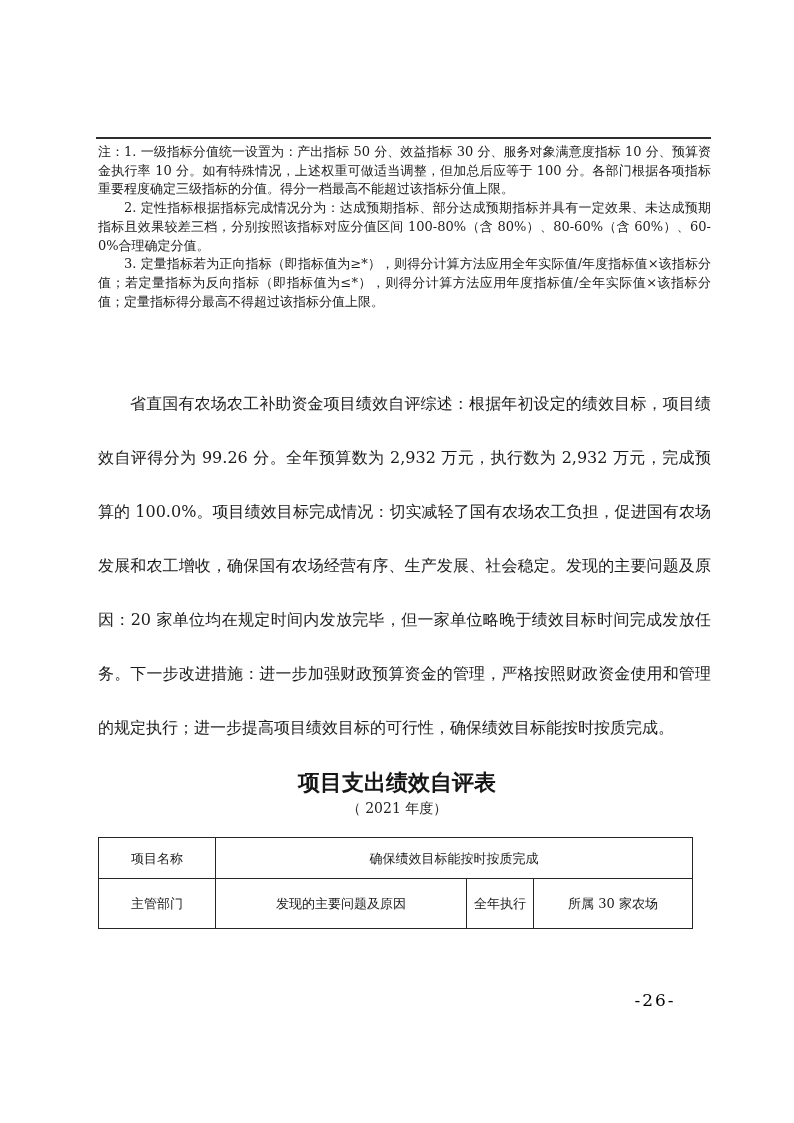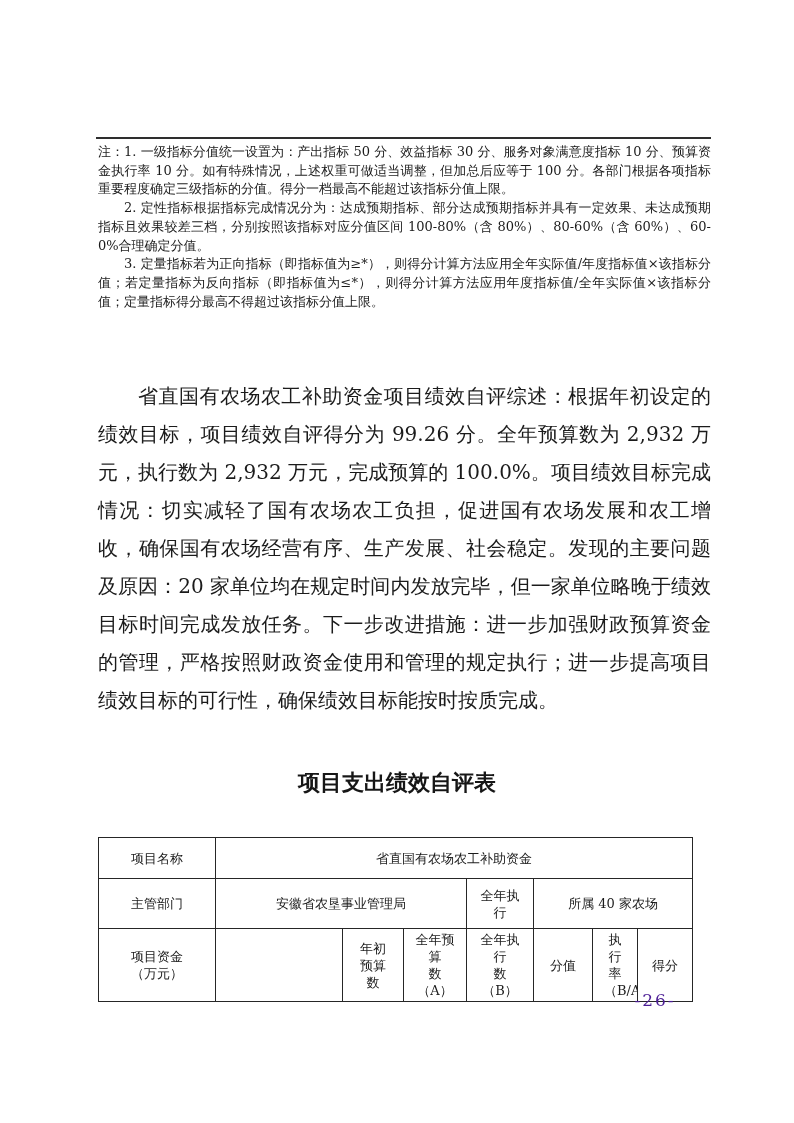--- a/index.html
+++ b/index.html
@@ -26,22 +26,22 @@
     line-height: 18.7px;
     text-align: justify;
   }
   .notes p { margin: 0; }
   .notes p.indent { text-indent: 2em; }
   .summary {
     position: absolute;
     left: 98px; top: 377px;
     width: 613px;
     margin: 0;
-    font-size: 20px;
-    line-height: 38px;
+    font-size: 16px;
+    line-height: 54px;
     text-align: justify;
     text-indent: 2em;
   }
   .table-title {
     position: absolute;
     left: 0; top: 768px;
     width: 794px;
     margin: 0;
     text-align: center;
     font-family: "DejaVu Sans", "Liberation Sans", sans-serif;
@@ -63,89 +63,75 @@
     width: 594px;
     border-collapse: collapse;
     table-layout: fixed;
   }
   table.eval td {
     border: 1.5px solid #262626;
     text-align: center;
     vertical-align: middle;
     font-size: 13px;
     line-height: 17px;
-    padding: 2px 11px;
+    padding: 2px 3px;
     white-space: pre-line;
     overflow: hidden;
   }
   tr.r1 { height: 41px; }
   tr.r2 { height: 50px; margin-top: 43px; }
   tr.r3 { height: 48px; }
   .page-number {
     position: absolute;
     left: 620px; top: 990px;
     width: 70px;
     text-align: center;
     font-size: 17px;
     letter-spacing: 2px;
-    color: #4c1d95;
+    color: #000000;
   }
 </style>
 </head>
 <body>
 
 <div class="page">
 
   <div class="top-rule"></div>
 
   <div class="notes">
     <p>注：1. 一级指标分值统一设置为：产出指标 50 分、效益指标 30 分、服务对象满意度指标 10 分、预算资金执行率 10 分。如有特殊情况，上述权重可做适当调整，但加总后应等于 100 分。各部门根据各项指标重要程度确定三级指标的分值。得分一档最高不能超过该指标分值上限。</p>
     <p class="indent">2. 定性指标根据指标完成情况分为：达成预期指标、部分达成预期指标并具有一定效果、未达成预期指标且效果较差三档，分别按照该指标对应分值区间 100-80%（含 80%）、80-60%（含 60%）、60-0%合理确定分值。</p>
     <p class="indent">3. 定量指标若为正向指标（即指标值为≥*），则得分计算方法应用全年实际值/年度指标值×该指标分值；若定量指标为反向指标（即指标值为≤*），则得分计算方法应用年度指标值/全年实际值×该指标分值；定量指标得分最高不得超过该指标分值上限。</p>
   </div>
 
   <p class="summary">省直国有农场农工补助资金项目绩效自评综述：根据年初设定的绩效目标，项目绩效自评得分为 99.26 分。全年预算数为 2,932 万元，执行数为 2,932 万元，完成预算的 100.0%。项目绩效目标完成情况：切实减轻了国有农场农工负担，促进国有农场发展和农工增收，确保国有农场经营有序、生产发展、社会稳定。发现的主要问题及原因：20 家单位均在规定时间内发放完毕，但一家单位略晚于绩效目标时间完成发放任务。下一步改进措施：进一步加强财政预算资金的管理，严格按照财政资金使用和管理的规定执行；进一步提高项目绩效目标的可行性，确保绩效目标能按时按质完成。</p>
 
   <h1 class="table-title">项目支出绩效自评表</h1>
+  <div class="table-subtitle">（ 2021 年度）</div>
 
   <table class="eval">
     <colgroup>
       <col style="width:117px">
         <col style="width:127px">
         <col style="width:61px">
         <col style="width:63px">
       <col style="width:67px">
         <col style="width:59px">
         <col style="width:45px">
         <col style="width:55px">
     </colgroup>
     <tbody>
         <tr class="r1">
       <td>项目名称</td>
-      <td colspan="7">省直国有农场农工补助资金</td>
+      <td colspan="7">确保绩效目标能按时按质完成</td>
     </tr>
     <tr class="r2">
       <td>主管部门</td>
-      <td colspan="3">安徽省农垦事业管理局</td>
+      <td colspan="3">发现的主要问题及原因</td>
       <td>全年执行</td>
-      <td colspan="3">所属 40 家农场</td>
-    </tr>
-    <tr class="r3">
-      <td>项目资金
-（万元）</td>
-      <td></td>
-      <td>年初预算
-数</td>
-      <td>全年预算
-数（A）</td>
-      <td>全年执行
-数（B）</td>
-      <td>分值</td>
-      <td>执行率
-（B/A）</td>
-      <td>得分</td>
+      <td colspan="3">所属 30 家农场</td>
     </tr>
   </tbody>
     </table>
 
   <div class="page-number">-26-</div>
 
 </div>
 
 </body></html>

